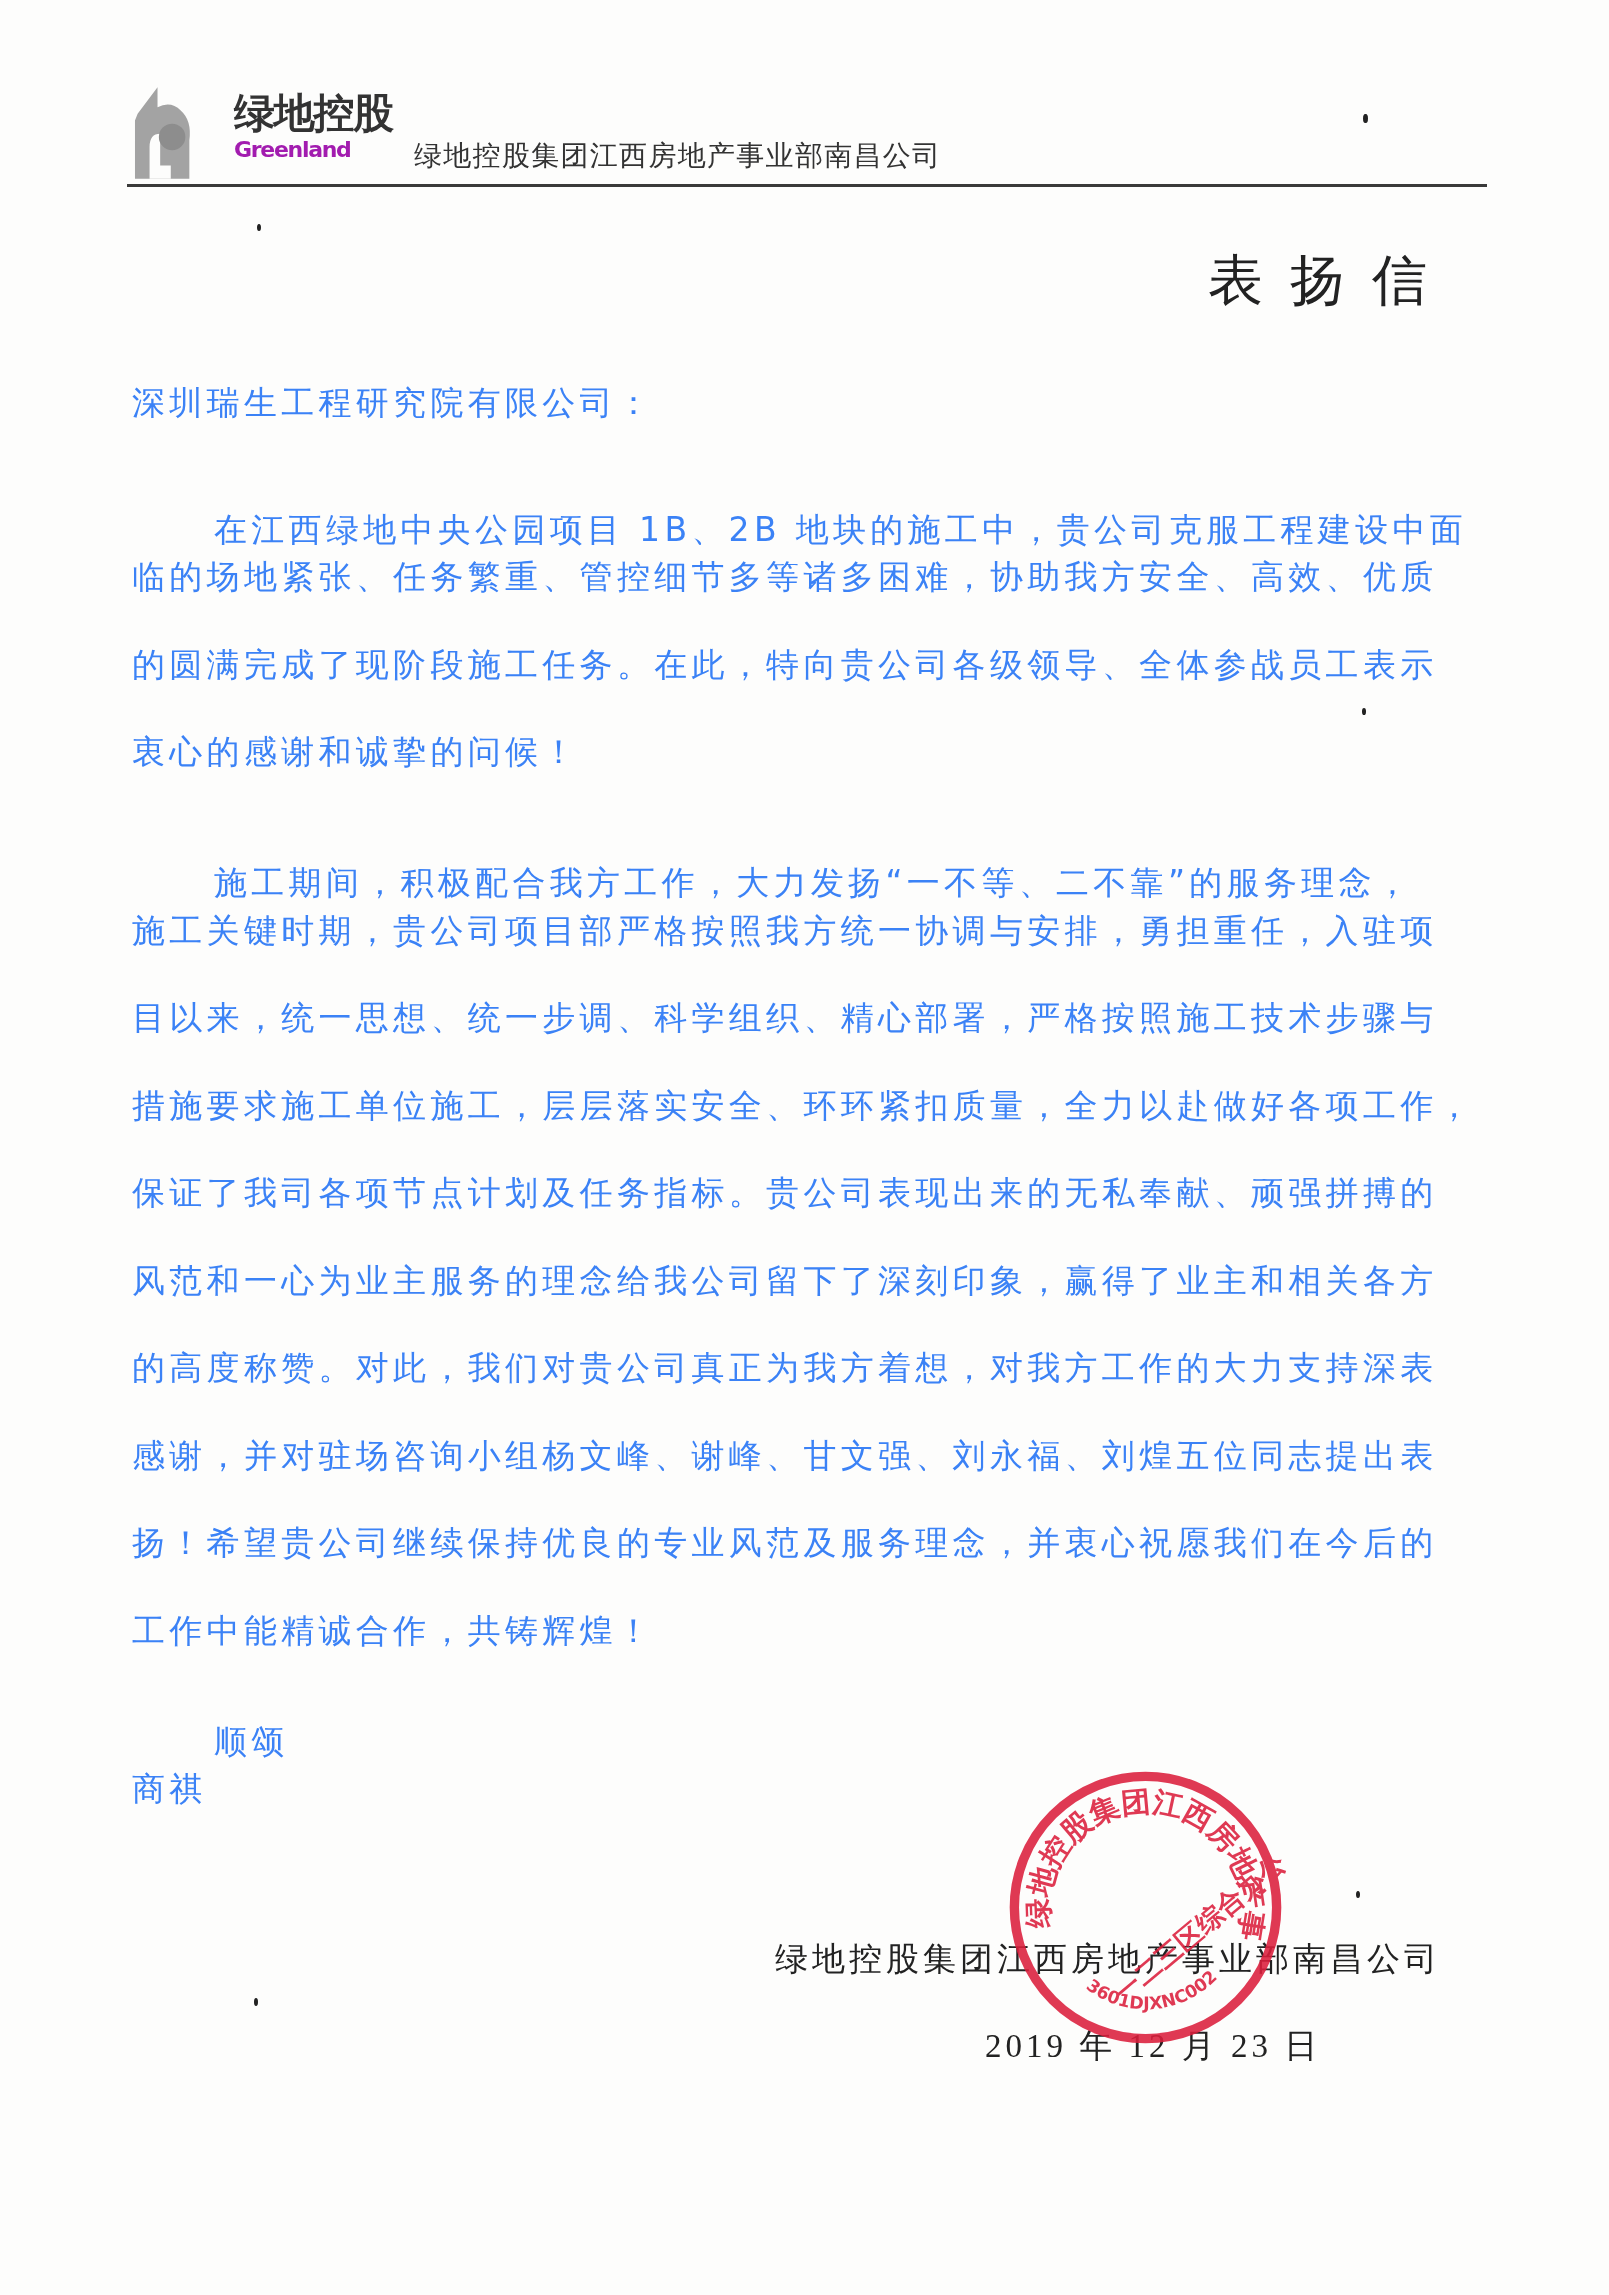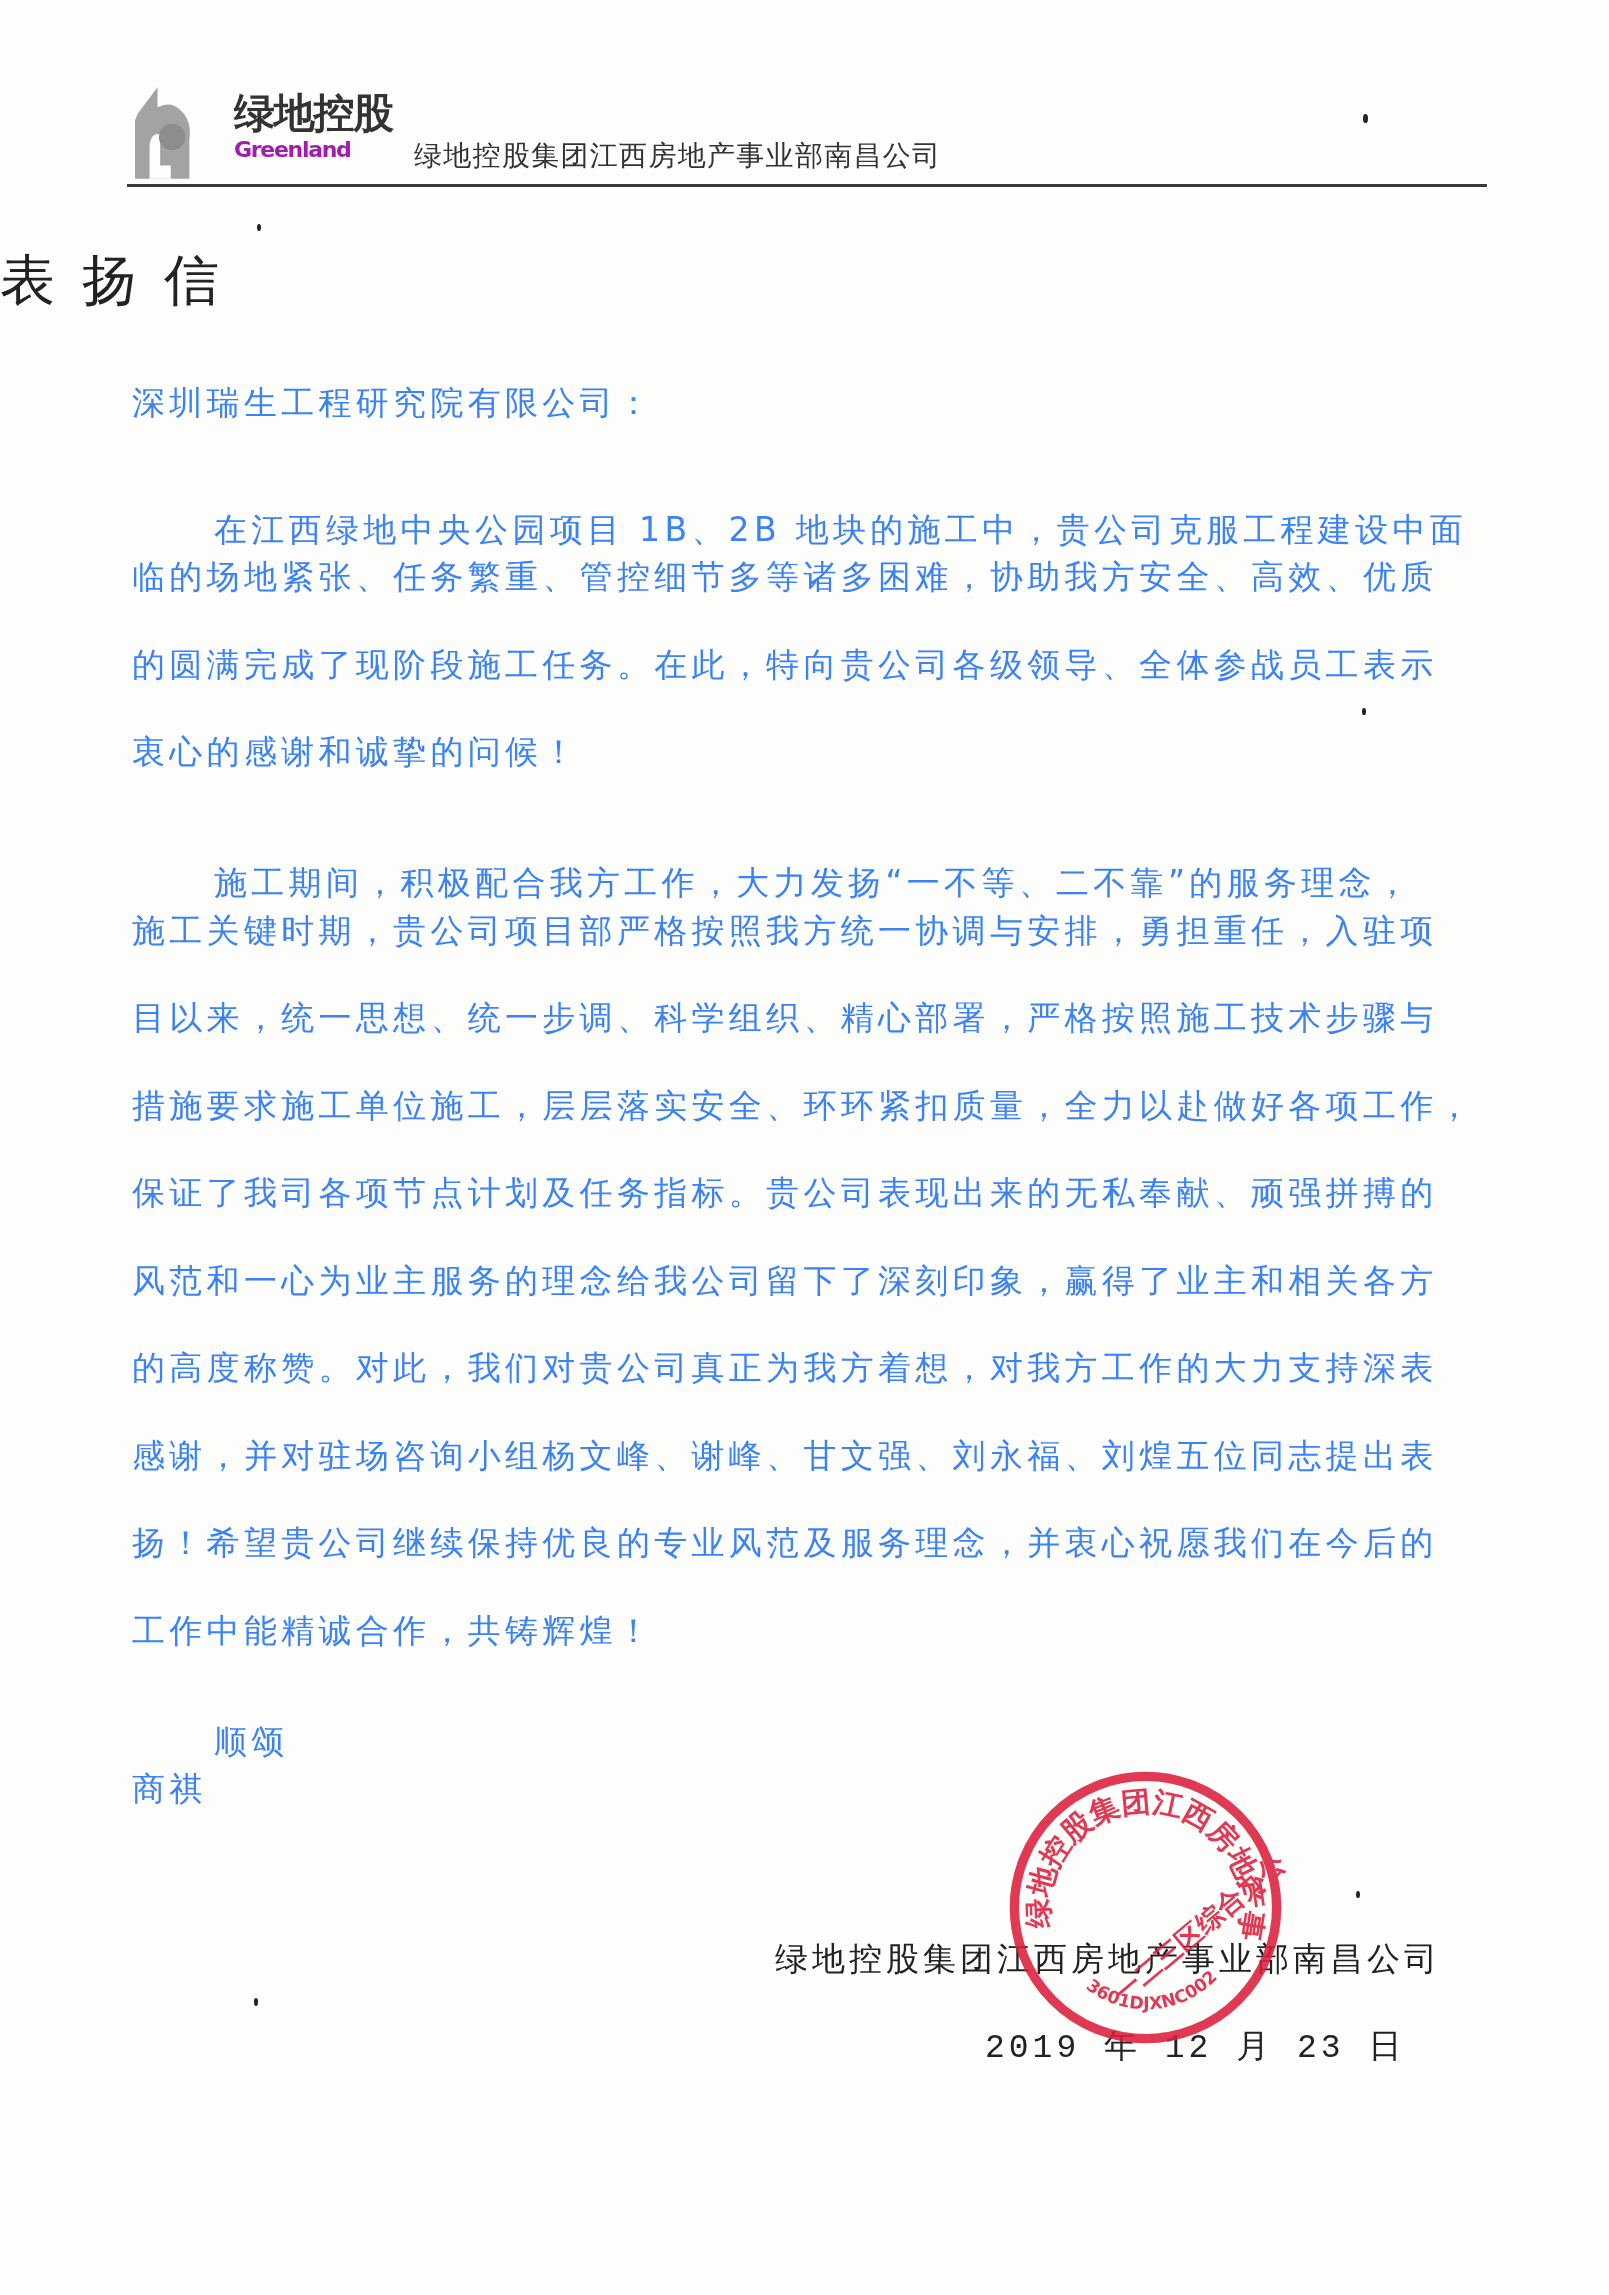--- a/index.html
+++ b/index.html
@@ -4,25 +4,25 @@
 <style>
   html, body { margin:0; padding:0; }
   body { width:1609px; height:2295px; background:#fdfdfc; position:relative; overflow:hidden;
          font-family:"DejaVu Serif","Liberation Serif",serif; color:#1e1e1e; }
   .abs { position:absolute; }
   .logo-mark { left:131px; top:87px; width:61px; height:92px; }
   .logo-cn { left:234px; top:86px; font-family:"DejaVu Sans","Liberation Sans",sans-serif; font-weight:bold; font-size:41px; color:#333; letter-spacing:-1.3px;text-align:right; }
   .logo-en { left:234px; top:137px; font-family:"DejaVu Sans","Liberation Sans",sans-serif; font-weight:bold; font-size:22px; color:#a21caf; letter-spacing:-1.3px; }
   .header-org { left:414px; top:137px; font-family:"DejaVu Sans","Liberation Sans",sans-serif; font-size:28px; color:#333; letter-spacing:1.3px; }
   .rule { left:127px; top:184px; width:1360px; height:3.3px; background:#3a3a3a; }
-  .title { left:0; width:1454px; top:244px; text-align:left; font-family:"DejaVu Sans","Liberation Sans",sans-serif; font-size:55px; letter-spacing:27px; color:#222; }
+  .title { left:0; width:1454px; top:244px; text-align:right; font-family:"DejaVu Sans","Liberation Sans",sans-serif; font-size:55px; letter-spacing:27px; color:#222; }
   .line { position:absolute; left:132px; width:1343px; font-size:33px; white-space:nowrap; letter-spacing:4.3px; color:#3b82f6; font-family:"DejaVu Sans","Liberation Sans",sans-serif; }
   .indent { left:214px; width:1263px;margin-top:40px; }
   .sign-org { left:775px; top:1937px; font-size:33px; letter-spacing:4px; font-family:"DejaVu Sans","Liberation Sans",sans-serif; color:#222; white-space:nowrap; }
-  .sign-date { left:985px; top:2024px; font-size:33px; letter-spacing:4px; font-family:Liberation Mono, monospace; color:#222; white-space:nowrap;text-align:center; }
+  .sign-date { left:985px; top:2024px; font-size:33px; letter-spacing:4px; font-family:Liberation Serif, serif; color:#222; white-space:nowrap;text-align:center; }
   .seal { left:1005px; top:1767px; width:281px; height:281px; opacity:0.88; }
   .speck { position:absolute; background:#222; border-radius:50%; }
 </style>
 </head>
 <body>
 
 <svg class="abs logo-mark" viewBox="0 0 92 138">
   <path d="M10 40 L40 0 L40 30 Q60 20 75 35 Q92 50 88 80 L88 138 L6 138 L6 50 Z" fill="#a3a3a3"></path>
   <path d="M28 138 L28 90 Q28 70 44 70 L44 118 L60 118 L60 138 Z" fill="#fdfdfc"></path>
   <circle cx="62" cy="75" r="20" fill="#8d8d8d"></circle>

